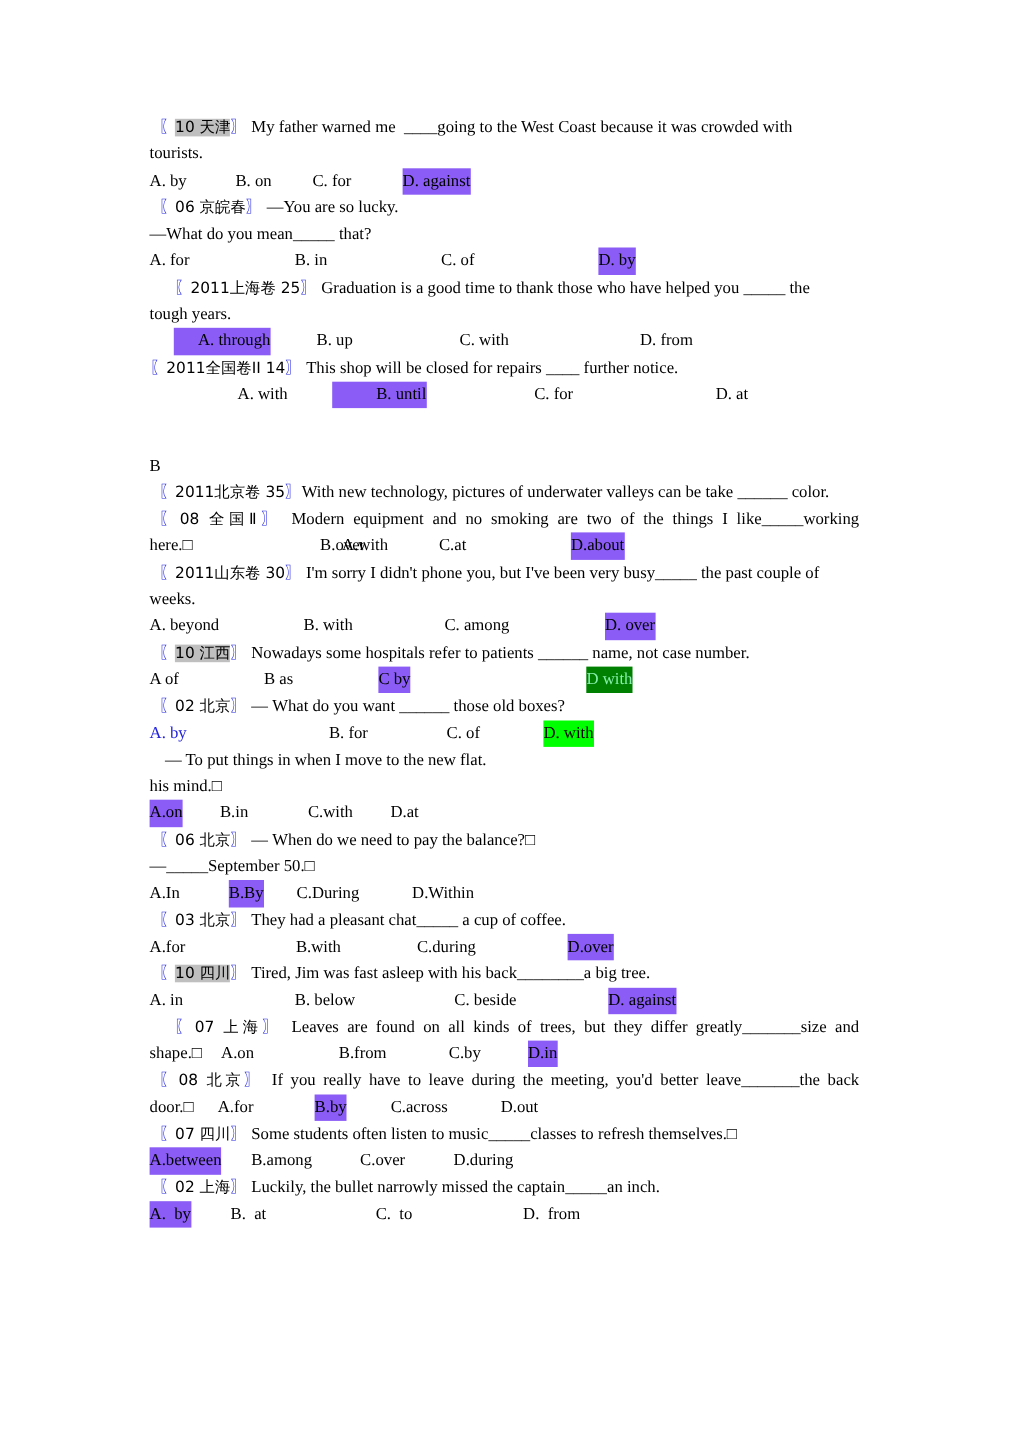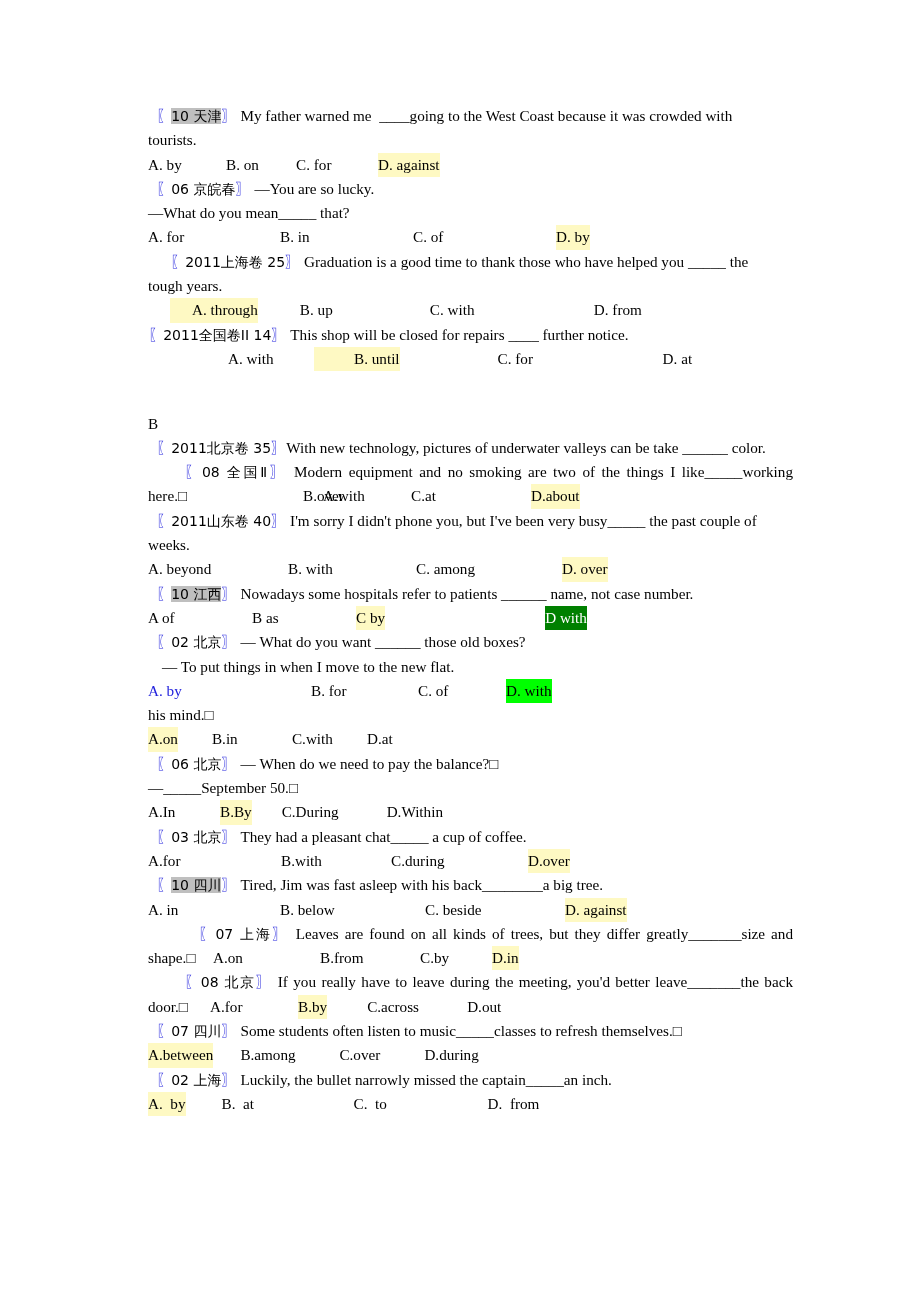--- a/index.html
+++ b/index.html
@@ -13,47 +13,46 @@
   }
   .page {
     position: relative;
     width: 920px;
     height: 1302px;
     background: #ffffff;
     overflow: hidden;
   }
   .content {
     position: absolute;
-    left: 148px;
+    left: 136px;
     top: 104px;
     width: 645px;
   }
   .line {
     font-size: 15.2px;
     line-height: 24.3px;
     white-space: pre-wrap;
     letter-spacing: 0;
   }
   .just {
     text-align: justify;
     text-align-last: justify;
-    margin-left: 28px;
   }
   .indent1 { text-indent: 8px; }
   .indent2 { text-indent: 14px; }
   .indent3 { text-indent: 22px; }
   .gap-blank { display: block; height: 24.3px; }
   .gap-small { display: block; height: 16px; }
 
   .brk { color: #2222dd; }
   .src-gray {
     background: #bfbfbf;
   }
-  .hl-yellow { background: #fef9c3; }
-  .hl-green-dark { background: #008000; color: #ffffff; }
+  .hl-yellow { background: #8b5cf6; }
+  .hl-green-dark { background: #008000; color: #86efac; }
   .hl-green-bright { background: #00ff00; color: #000000; }
   .blue-txt { color: #2222dd; }
   .cn { font-family: "DejaVu Sans", "Liberation Sans", sans-serif; font-size: 14px; }
   .opt { display: inline-block; }
 </style>
 </head>
 <body>
 
 <div class="page">
   <div class="content">
@@ -76,30 +75,30 @@
     <span class="gap-blank"></span>
     <span class="gap-small"></span>
 
     <div class="line">B</div>
 
     <div class="line indent1"><span class="brk">〖</span><span class="cn">2011北京卷 35</span><span class="brk">〗</span><span>With new technology, pictures of underwater valleys can be take ______ color.</span></div>
 
     <div class="line indent1 just"><span class="brk">〖</span><span class="cn">08 全国Ⅱ</span><span class="brk">〗</span> <span>Modern equipment and no smoking are two of the things I like_____working</span></div>
     <div class="line"><span class="opt" style="width:155px">here.□</span><span class="opt" style="width:-0px;position:absolute;left:175px">A.with</span><span class="opt" style="width:108px">B.over</span><span class="opt" style="width:120px">C.at</span><span class="opt hl-yellow">D.about</span></div>
 
-    <div class="line indent1"><span class="brk">〖</span><span class="cn">2011山东卷 40</span><span class="brk">〗</span> <span>I'm sorry I didn't phone you, but I've been very busy_____ the past couple of</span></div>
+    <div class="line indent1"><span class="brk">〖</span><span class="cn">2011山东卷 30</span><span class="brk">〗</span> <span>I'm sorry I didn't phone you, but I've been very busy_____ the past couple of</span></div>
     <div class="line"><span>weeks.</span></div>
     <div class="line"><span class="opt" style="width:140px">A. beyond</span><span class="opt" style="width:128px">B. with</span><span class="opt" style="width:146px">C. among</span><span class="opt hl-yellow">D. over</span></div>
 
     <div class="line indent1"><span class="brk">〖</span><span class="src-gray cn">10 江西</span><span class="brk">〗</span> <span>Nowadays some hospitals refer to patients ______ name, not case number.</span></div>
     <div class="line"><span class="opt" style="width:104px">A of</span><span class="opt" style="width:104px">B as</span><span class="opt hl-yellow">C by</span><span class="opt" style="width:160px"></span><span class="opt hl-green-dark">D with</span></div>
 
     <div class="line indent1"><span class="brk">〖</span><span class="cn">02 北京</span><span class="brk">〗</span> <span>— What do you want ______ those old boxes?</span></div>
+    <div class="line"><span class="opt blue-txt" style="width:163px">A. by</span><span class="opt" style="width:107px">B. for</span><span class="opt" style="width:88px">C. of</span><span class="opt hl-green-bright">D. with</span></div>
     <div class="line indent2"><span>— To put things in when I move to the new flat.</span></div>
-    <div class="line"><span class="opt blue-txt" style="width:163px">A. by</span><span class="opt" style="width:107px">B. for</span><span class="opt" style="width:88px">C. of</span><span class="opt hl-green-bright">D. with</span></div>
 
     <div class="line"><span>his mind.□</span></div>
     <div class="line"><span class="opt hl-yellow">A.on</span><span class="opt" style="width:34px"></span><span class="opt" style="width:80px">B.in</span><span class="opt" style="width:75px">C.with</span><span class="opt">D.at</span></div>
 
     <div class="line indent1"><span class="brk">〖</span><span class="cn">06 北京</span><span class="brk">〗</span> <span>— When do we need to pay the balance?□</span></div>
     <div class="line"><span>—_____September 50.□</span></div>
     <div class="line"><span class="opt" style="width:72px">A.In</span><span class="opt hl-yellow">B.By</span><span class="opt" style="width:30px"></span><span class="opt" style="width:105px">C.During</span><span class="opt">D.Within</span></div>
 
     <div class="line indent1"><span class="brk">〖</span><span class="cn">03 北京</span><span class="brk">〗</span> <span>They had a pleasant chat_____ a cup of coffee.</span></div>
     <div class="line"><span class="opt" style="width:133px">A.for</span><span class="opt" style="width:110px">B.with</span><span class="opt" style="width:137px">C.during</span><span class="opt hl-yellow">D.over</span></div>

